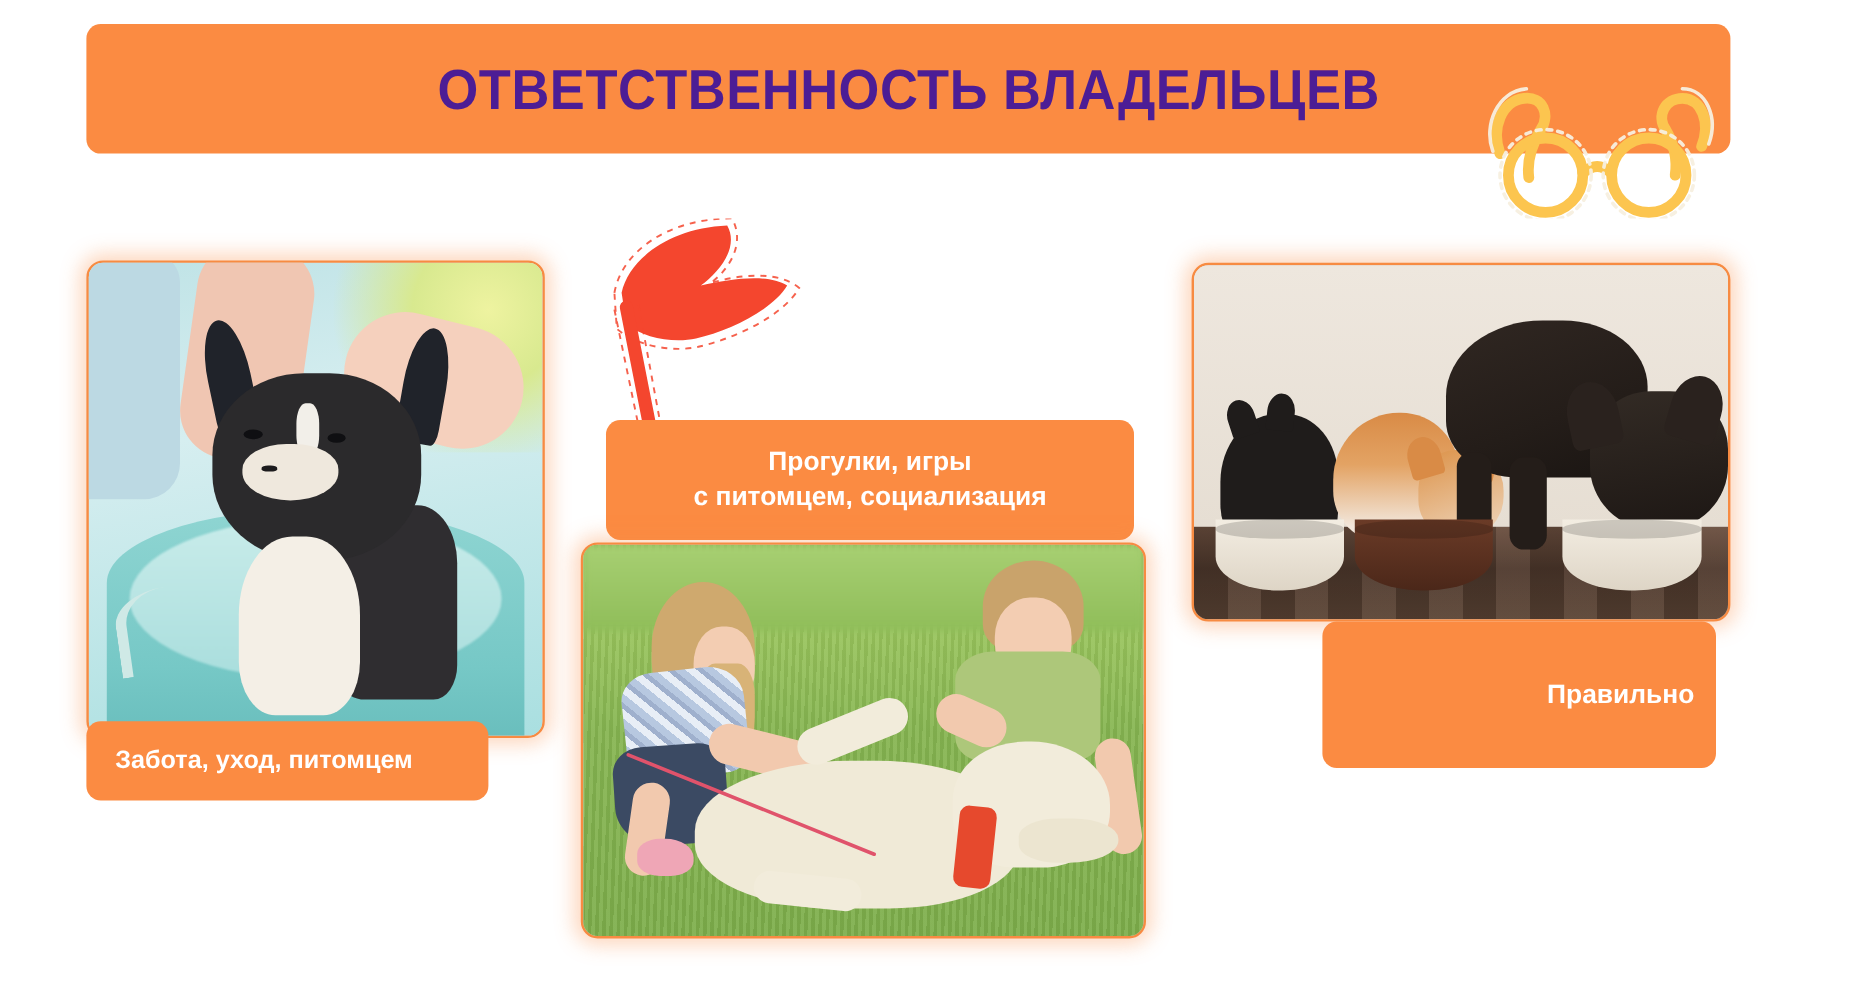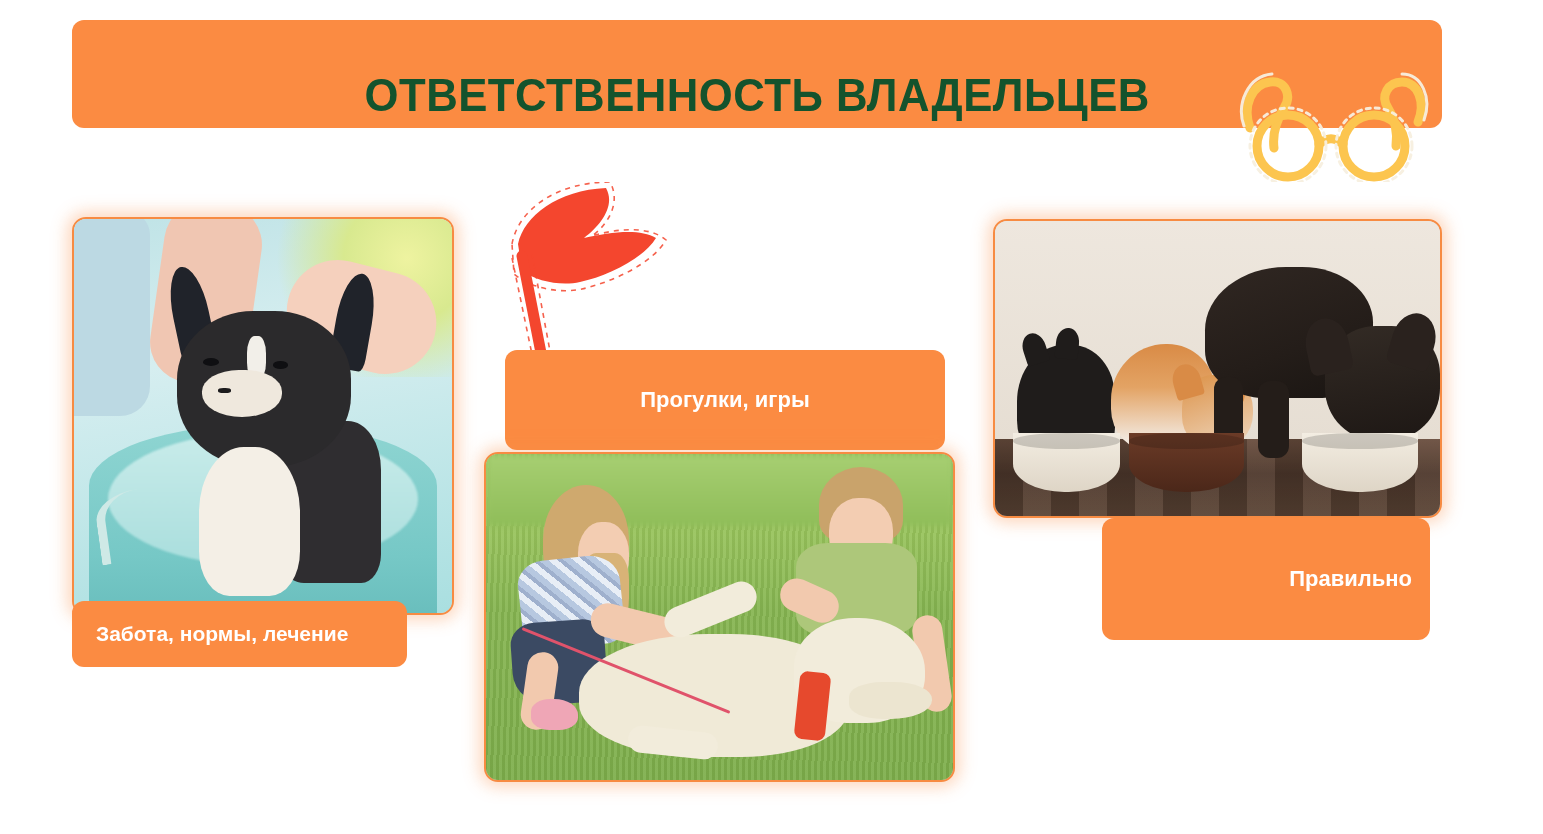--- a/index.html
+++ b/index.html
@@ -18,28 +18,27 @@
     left:72px; top:20px;
     width:1370px; height:108px;
     background:#fb8b42;
     border-radius:12px;
   }
   .banner-title{
     position:absolute;
     left:0; right:0; top:50%;
     transform:translateY(-50%);
     text-align:center;
-    color:#14532d;
+    color:#4c1d95;
     font-size:47px;
     font-weight:bold;
     letter-spacing:0.5px;
     font-family:"Liberation Sans Narrow","Liberation Sans", sans-serif;
     transform-origin:center;
     white-space:nowrap;
-    margin-top:20px;
   }
   .banner-title span{ display:inline-block; transform:scaleX(0.93); }
 
   
   .glasses{
     position:absolute;
     left:1222px; top:62px;
     width:228px; height:120px;
     pointer-events:none;
   }
@@ -285,25 +284,26 @@
           <div class="dog1-eye r"></div>
           <div class="dog1-muzzle">
               <div class="dog1-nose"></div>
             </div>
         </div>
         <div class="dog1-chest"></div>
       </div>
     </div>
   </div>
   <div class="caption" id="card1-caption">
-    <div>Забота, нормы, лечение</div>
+    <div>Забота, уход, питомцем</div>
   </div>
 
   <div class="caption" id="card2-caption">
     <div>Прогулки, игры</div>
+    <div>с питомцем, социализация</div>
   </div>
   <div class="photo" id="card2-photo">
     <div class="scene">
       <div class="grass"></div>
       <div class="blur-top"></div>
       <div class="kid kid-girl">
         <div class="kg-hair"></div>
         <div class="kg-face"></div>
         <div class="kg-hairfall"></div>
         <div class="kg-shirt"></div>

